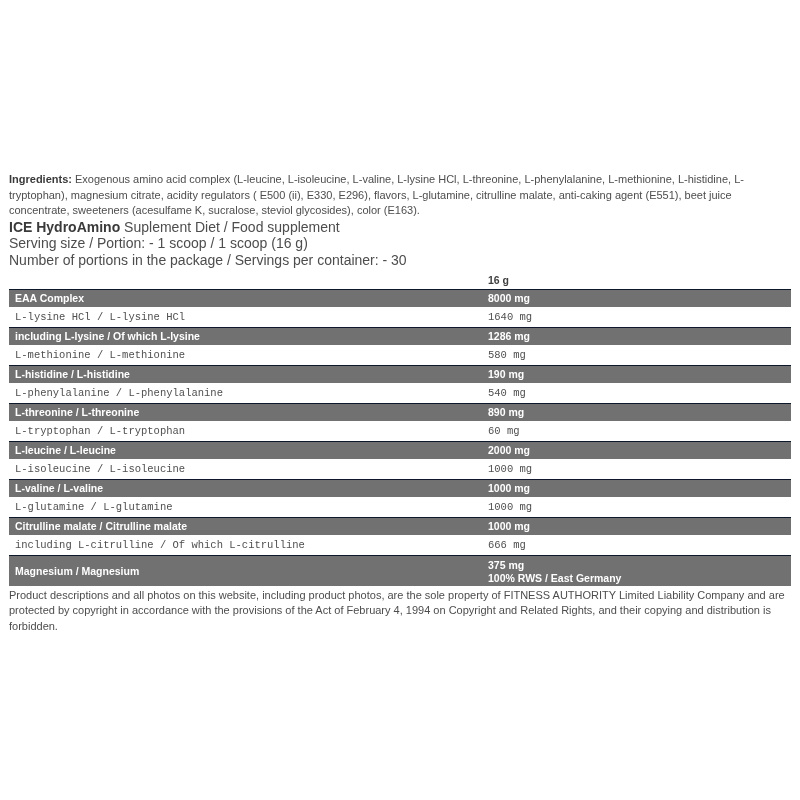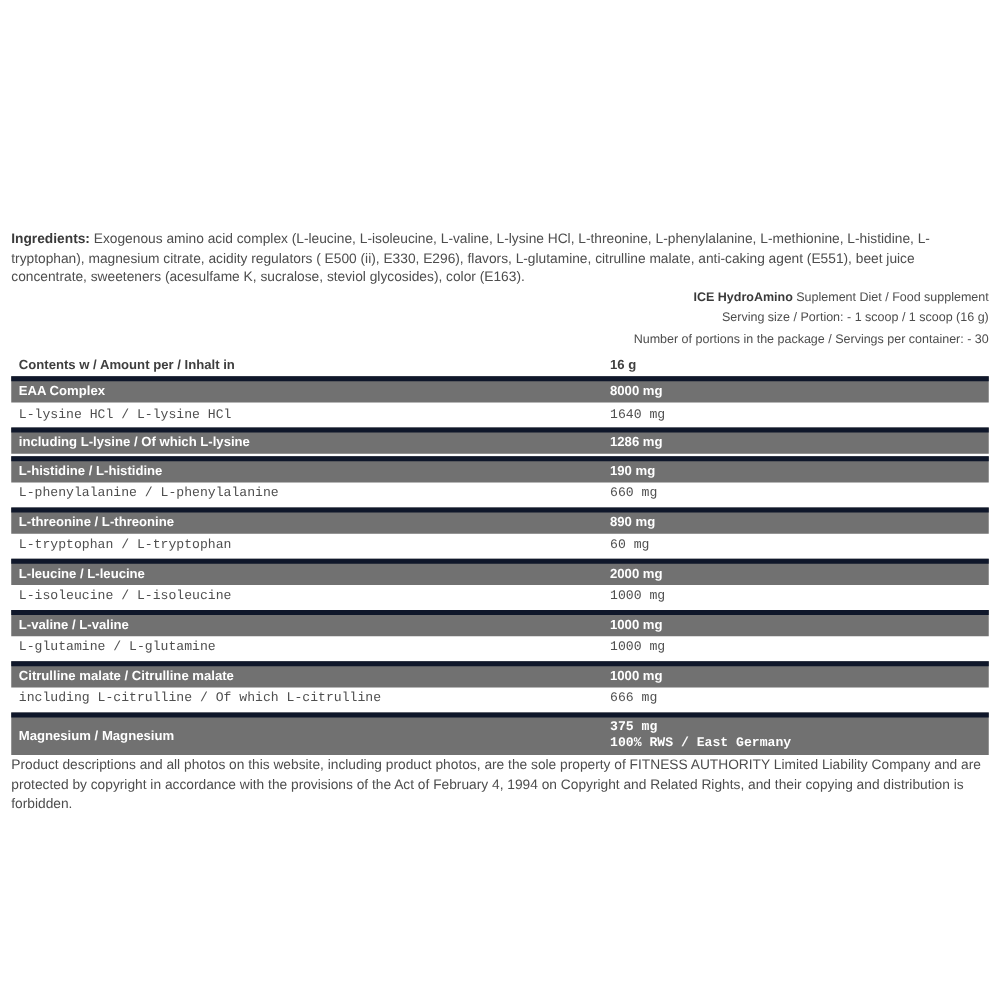--- a/index.html
+++ b/index.html
@@ -7,39 +7,38 @@
     width: 800px;
     height: 800px;
     background: #ffffff;
     font-family: "Liberation Sans", sans-serif;
     color: #4d4d4d;
     position: relative;
     overflow: hidden;
   }
   .content {
     position: absolute;
-    top: 184px;
+    top: 172px;
     left: 0;
     width: 800px;
     padding: 0 9px;
     box-sizing: border-box;
   }
   .para {
     margin: 0;
     font-size: 11px;
     line-height: 15.5px;
     color: #4d4d4d;
   }
   .para b, .meta-line b { color: #3a3a3a; }
   .meta-line {
     margin: 0;
-    font-size: 10px;
+    font-size: 14px;
     line-height: 16.5px;
     color: #4d4d4d;
-    text-align: right;
   }
   .nutrition-table {
     margin-top: 3px;
     width: 100%;
   }
   .thead {
     position: relative;
     height: 18px;
     line-height: 18px;
     font-size: 10.5px;
@@ -57,26 +56,26 @@
     position: relative;
     height: 17px;
     line-height: 17px;
     margin-bottom: 1.5px;
     font-size: 10.5px;
   }
   .row.hl {
     background: var(--hl, #717171);
     color: #ffffff;
     font-weight: bold;
-    border-top: 4px solid #0f172a;
+    border-top: 1px solid #0f172a;
   }
   .row.plain { color: #4f4f4f; font-family: Liberation Mono, monospace; }
   .row.tall { height: 30px; }
   .row.tall .c1 { line-height: 30px; }
-  .row.tall .c2 { line-height: 13px; padding-top: 2.5px; font-family: Liberation Mono, monospace; }
+  .row.tall .c2 { line-height: 13px; padding-top: 2.5px; }
   .footer-note {
     margin: 0 0 0 0;
     font-size: 11px;
     line-height: 15.5px;
     color: #4d4d4d;
   }
 </style>
 </head>
 <body>
 
@@ -85,29 +84,29 @@
   <p class="para"><b>Ingredients:</b><span> Exogenous amino acid complex (L-leucine, L-isoleucine, L-valine, L-lysine HCl, L-threonine, L-phenylalanine, L-methionine, L-histidine, L-tryptophan), magnesium citrate, acidity regulators ( E500 (ii), E330, E296), flavors, L-glutamine, citrulline malate, anti-caking agent (E551), beet juice concentrate, sweeteners (acesulfame K, sucralose, steviol glycosides), color (E163).</span></p>
 
   <p class="meta-line"><b>ICE HydroAmino</b><span> Suplement Diet / Food supplement</span></p>
 
   <p class="meta-line">Serving size / Portion: - 1 scoop / 1 scoop (16 g)</p>
 
   <p class="meta-line">Number of portions in the package / Servings per container: - 30</p>
 
   <div class="nutrition-table">
     <div class="thead">
-      <span class="c1">Contents w / Amount per / Inhalt in</span>
       <span class="c2">16 g</span>
     </div>
     <div id="rows">
         <div class="row hl"><span class="c1">EAA Complex</span><span class="c2">8000 mg</span></div>
         <div class="row plain"><span class="c1">L-lysine HCl / L-lysine HCl</span><span class="c2">1640 mg</span></div>
         <div class="row hl"><span class="c1">including L-lysine / Of which L-lysine</span><span class="c2">1286 mg</span></div>
+        <div class="row plain"><span class="c1">L-methionine / L-methionine</span><span class="c2">580 mg</span></div>
         <div class="row hl"><span class="c1">L-histidine / L-histidine</span><span class="c2">190 mg</span></div>
-        <div class="row plain"><span class="c1">L-phenylalanine / L-phenylalanine</span><span class="c2">660 mg</span></div>
+        <div class="row plain"><span class="c1">L-phenylalanine / L-phenylalanine</span><span class="c2">540 mg</span></div>
         <div class="row hl"><span class="c1">L-threonine / L-threonine</span><span class="c2">890 mg</span></div>
         <div class="row plain"><span class="c1">L-tryptophan / L-tryptophan</span><span class="c2">60 mg</span></div>
         <div class="row hl"><span class="c1">L-leucine / L-leucine</span><span class="c2">2000 mg</span></div>
         <div class="row plain"><span class="c1">L-isoleucine / L-isoleucine</span><span class="c2">1000 mg</span></div>
         <div class="row hl"><span class="c1">L-valine / L-valine</span><span class="c2">1000 mg</span></div>
         <div class="row plain"><span class="c1">L-glutamine / L-glutamine</span><span class="c2">1000 mg</span></div>
         <div class="row hl"><span class="c1">Citrulline malate / Citrulline malate</span><span class="c2">1000 mg</span></div>
         <div class="row plain"><span class="c1">including L-citrulline / Of which L-citrulline</span><span class="c2">666 mg</span></div>
         <div class="row hl tall"><span class="c1">Magnesium / Magnesium</span><span class="c2">
             <div>375 mg</div>

